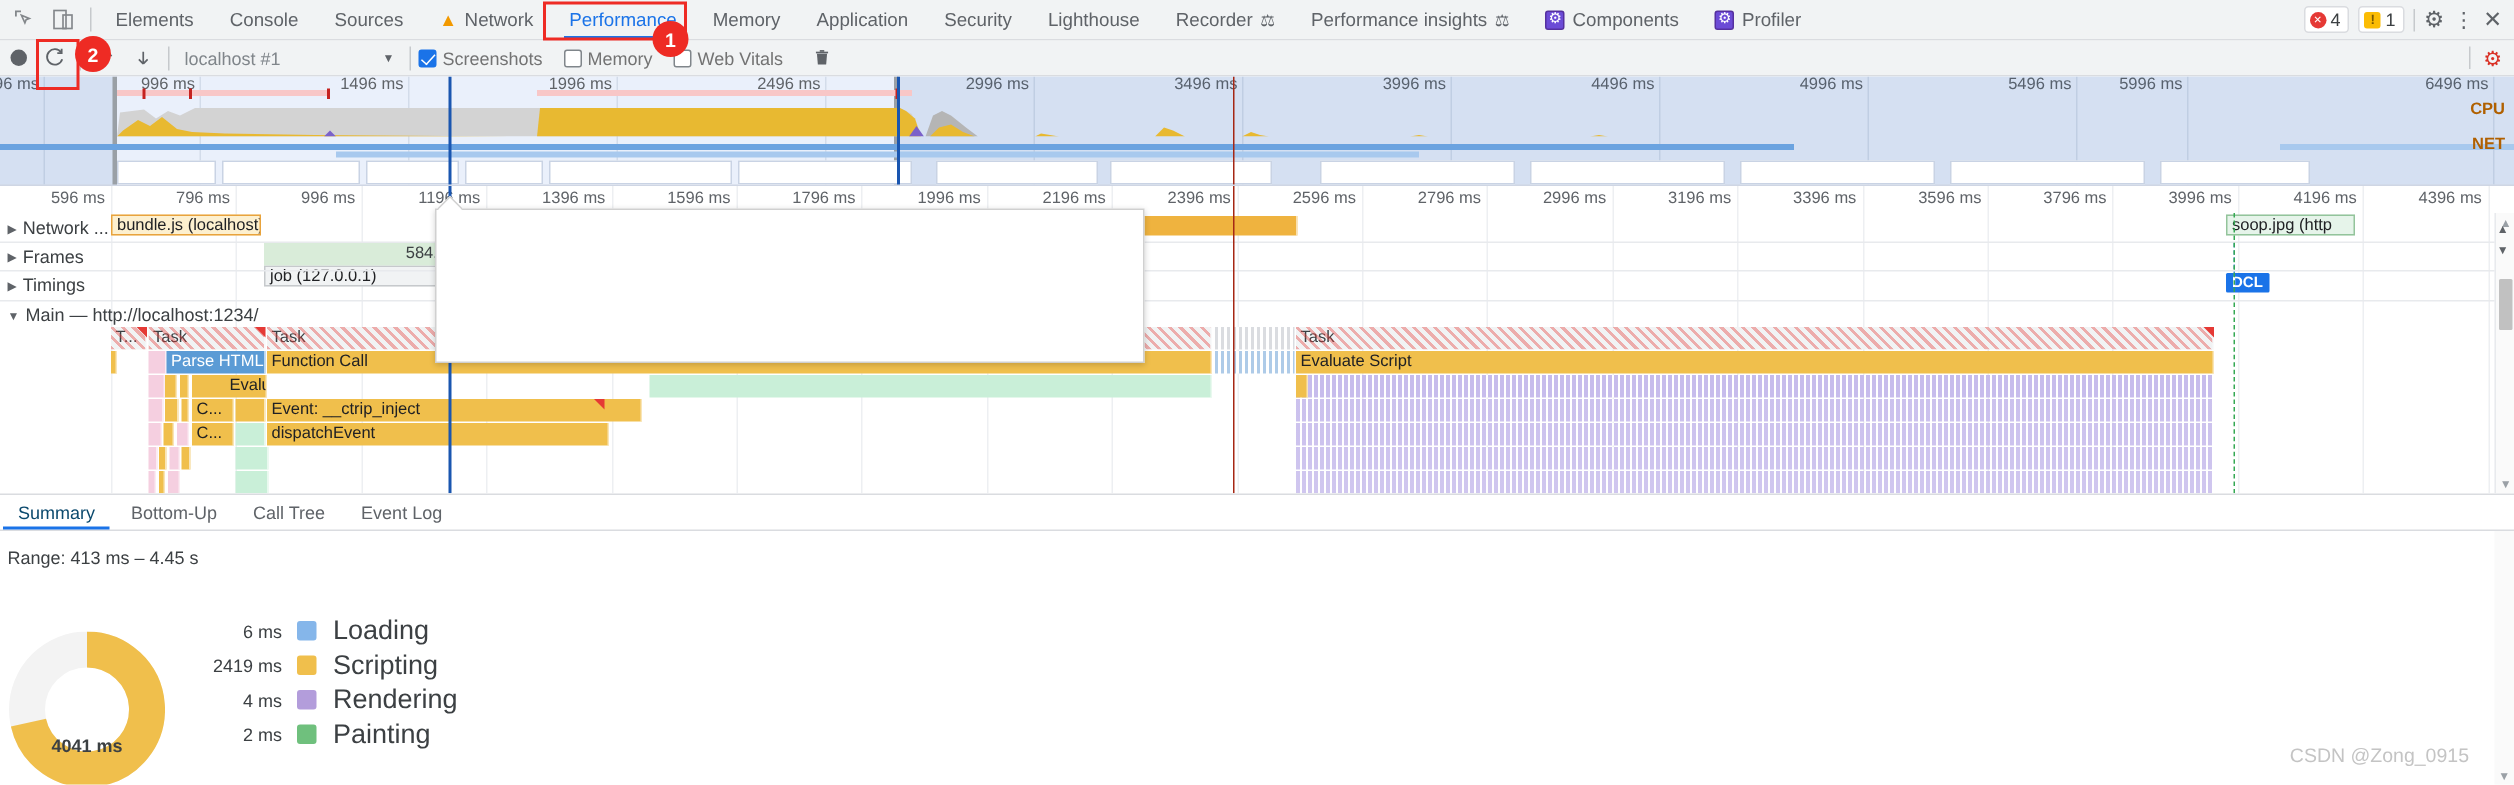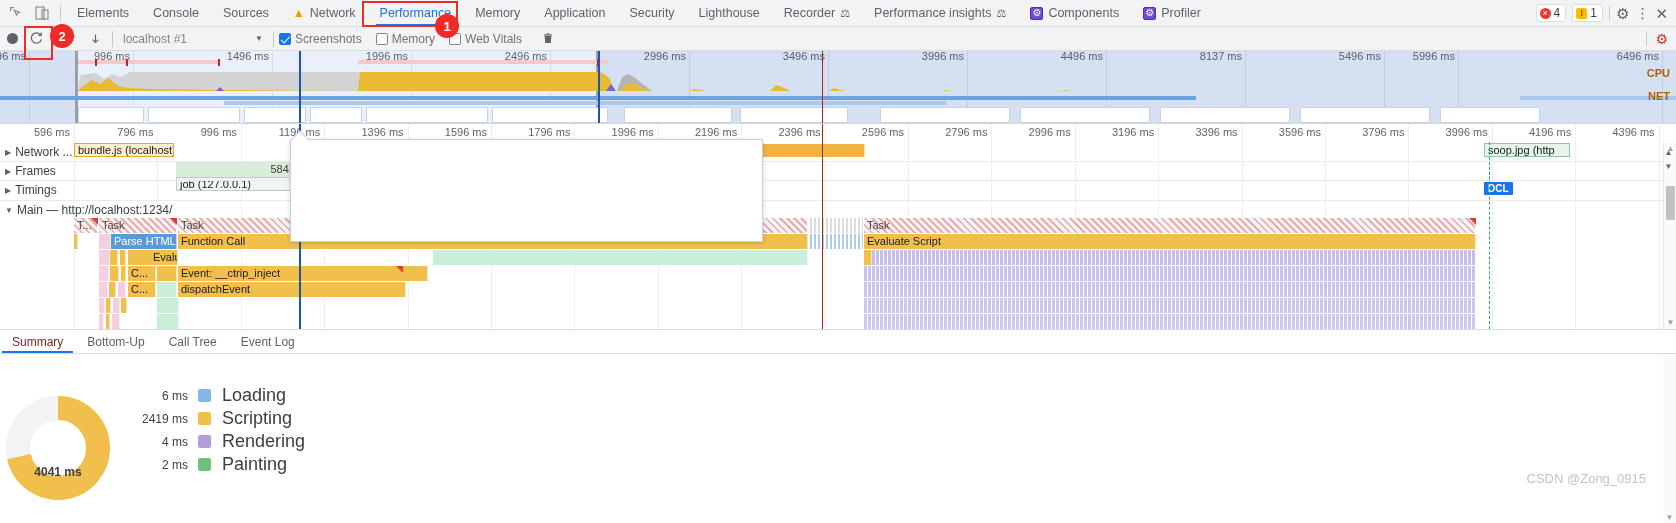--- a/index.html
+++ b/index.html
@@ -215,21 +215,21 @@
     background:#fff; border-top:1px solid #dadce0;
   }
   .dtabs {
     height:24px; display:flex; align-items:stretch;
     border-bottom:1px solid #dadce0; background:#fff;
   }
   .dtab {
     display:flex; align-items:center; padding:0 12px;
     font-size:12px; color:#5f6368; position:relative; white-space:nowrap;
   }
-  .dtab.sel { color:#7f1d1d; }
+  .dtab.sel { color:#0c4a6e; }
   .dtab.sel::after {
     content:""; position:absolute; left:2px; right:2px; bottom:0; height:2px; background:#1a73e8;
   }
   .range-text { padding: 11px 0 0 5px; font-size:12px; color:#3c4043; }
   .sum-body { position:relative; height:140px; }
   .donut { position:absolute; left:6px; top:42px; width:104px; height:104px; }
   .donut-label {
     position:absolute; left:6px; top:111px; width:104px; text-align:center;
     font-size:12px; font-weight:bold; color:#3c4043;
   }
@@ -409,21 +409,21 @@
         <div class="ov-tick" style="left: 828px;">
           <span>3496 ms</span>
         </div>
         <div class="ov-tick" style="left: 967px;">
           <span>3996 ms</span>
         </div>
         <div class="ov-tick" style="left: 1106px;">
           <span>4496 ms</span>
         </div>
         <div class="ov-tick" style="left: 1245px;">
-          <span>8137 ms</span>
+          <span>4996 ms</span>
         </div>
         <div class="ov-tick" style="left: 1384px;">
           <span>5496 ms</span>
         </div>
         <div class="ov-tick" style="left: 1458px;">
           <span>5996 ms</span>
         </div>
         <div class="ov-tick" style="left: 1662px;">
           <span>6496 ms</span>
         </div>
@@ -693,20 +693,21 @@
           <span>Bottom-Up</span>
         </div>
       <div class="dtab">
           <span>Call Tree</span>
         </div>
       <div class="dtab">
           <span>Event Log</span>
         </div>
     </div>
 
+    <div class="range-text">Range: 413 ms – 4.45 s</div>
 
     <div class="sum-body">
       <svg class="donut" viewBox="0 0 104 104">
         <circle cx="52" cy="52" r="40" fill="none" stroke="#f3f3f3" stroke-width="24"></circle>
         <path id="donut-seg" d="M 52 12 A 40 40 0 1 1 12.958145918509729 60.70250710310664" fill="none" stroke="#f0bf4c" stroke-width="24"></path>
       </svg>
       <div class="donut-label">4041 ms</div>
 
       <div class="legend">
         <div class="leg-row">

